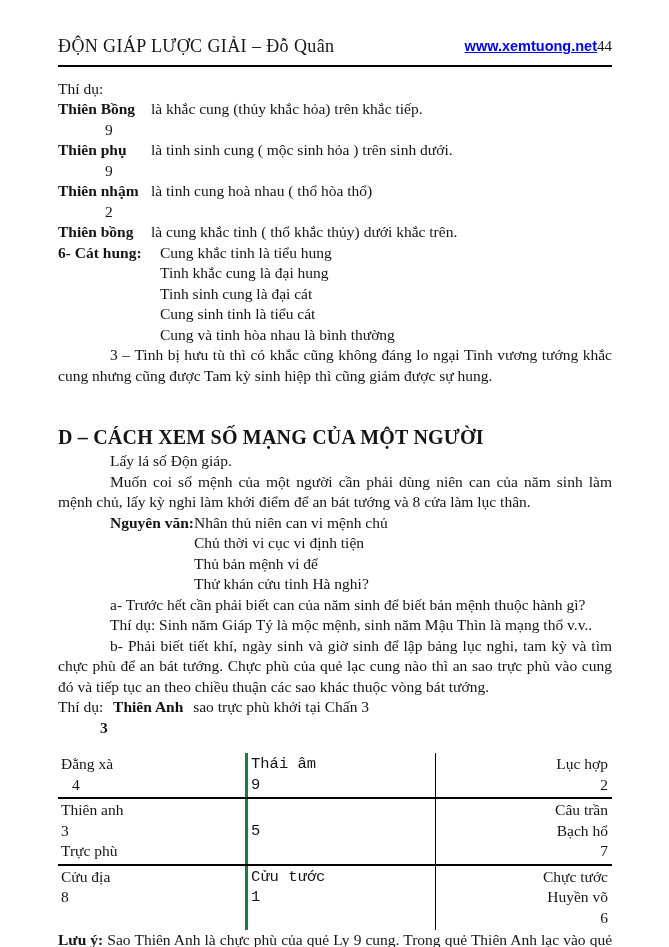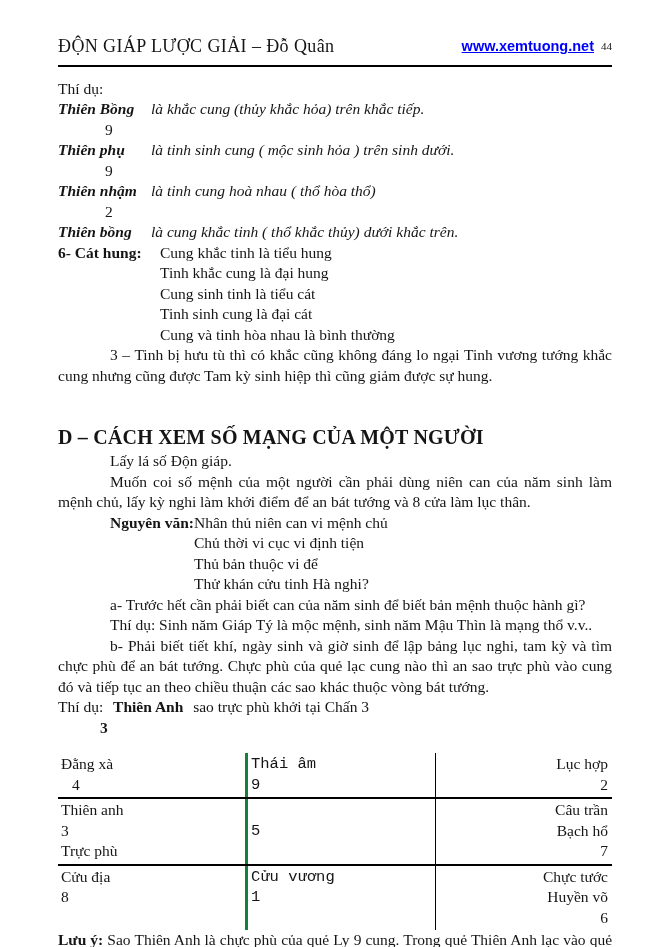--- a/index.html
+++ b/index.html
@@ -11,34 +11,34 @@
     color:#151515;
     overflow:hidden;
   }
   .page { box-sizing:border-box; width:669px; height:947px; padding:36px 57px 0 58px; }
   p { margin:0; }
 
   
   .header { display:flex; justify-content:space-between; align-items:flex-end;
             border-bottom:2px solid #000; padding-bottom:8px; }
   .h-title { font-size:18px; letter-spacing:0.4px; }
-  .h-right { display:flex; align-items:flex-end; gap:7px; }
+  .h-right { display:flex; align-items:flex-end; }
   .h-link { font-family:"Liberation Sans", sans-serif; font-weight:bold; font-size:14.5px;
             color:#0000ff; text-decoration:underline; cursor:pointer; }
-  .h-page { font-size:11px; }
+  .h-page { font-size:15px; }
 
   .content { padding-top:12px; }
 
   .bold { font-weight:bold; }
   .just { text-align:justify; }
   .indent { text-indent:52px; }
   .pad52 { padding-left:52px; }
 
   
-  .ex-line { display:flex;font-style:italic; }
+  .ex-line { display:flex; }
   .ex-term { font-weight:bold; min-width:93px; flex:none; }
   .ex-num { padding-left:47px; }
 
   
   .cat { display:flex; }
   .cat-label { font-weight:bold; min-width:102px; flex:none; }
 
   
   .heading { font-weight:bold; font-size:20px; line-height:22px;
              margin-top:40px; margin-bottom:3px; letter-spacing:0.2px; }
@@ -96,39 +96,39 @@
     <div class="ex-line">
       <span class="ex-term">Thiên bồng</span>
       <span>là cung khắc tinh ( thổ khắc thủy) dưới khắc trên.</span>
     </div>
 
     <div class="cat">
       <span class="cat-label">6- Cát hung:</span>
       <div>
         <div>Cung khắc tinh là tiểu hung</div>
         <div>Tinh khắc cung là đại hung</div>
+        <div>Tinh sinh cung là đại cát</div>
         <div>Cung sinh tinh là tiểu cát</div>
-        <div>Tinh sinh cung là đại cát</div>
         <div>Cung và tinh hòa nhau là bình thường</div>
       </div>
     </div>
 
     <p class="just indent">3 – Tinh bị hưu tù thì có khắc cũng không đáng lo ngại Tinh vương tướng khắc cung nhưng cũng được Tam kỳ sinh hiệp thì cũng giảm được sự hung.</p>
 
     <p class="heading">D – CÁCH XEM SỐ MẠNG CỦA MỘT NGƯỜI</p>
 
     <p class="pad52">Lấy lá số Độn giáp.</p>
     <p class="just indent">Muốn coi số mệnh của một người cần phải dùng niên can của năm sinh làm mệnh chủ, lấy kỳ nghi làm khởi điểm để an bát tướng và 8 cửa làm lục thân.</p>
 
     <div class="nv">
       <span class="nv-label">Nguyên văn:</span>
       <div>
         <div>Nhân thủ niên can vi mệnh chủ</div>
         <div>Chủ thời vi cục vi định tiện</div>
-        <div>Thủ bản thuộc vi để</div>
+        <div>Thủ bản mệnh vi để</div>
         <div>Thử khán cửu tinh Hà nghi?</div>
       </div>
     </div>
 
     <p class="pad52">a- Trước hết cần phải biết can của năm sinh để biết bản mệnh thuộc hành gì?</p>
     <p class="pad52">Thí dụ: Sinh năm Giáp Tý là mộc mệnh, sinh năm Mậu Thìn là mạng thổ v.v..</p>
     <p class="just indent">b- Phải biết tiết khí, ngày sinh và giờ sinh để lập bảng lục nghi, tam kỳ và tìm chực phù để an bát tướng. Chực phù của quẻ lạc cung nào thì an sao trực phù vào cung đó và tiếp tục an theo chiều thuận các sao khác thuộc vòng bát tướng.</p>
 
     <p>
       <span>Thí dụ:</span>
@@ -171,21 +171,21 @@
           <div class="tl">7</div>
         </div>
       </div>
 
       <div class="trow">
         <div class="tc tc1">
           <div class="tl">Cửu địa</div>
           <div class="tl">8</div>
         </div>
         <div class="tc tc2">
-          <div class="tl">Cửu vương</div>
+          <div class="tl">Cửu tước</div>
           <div class="tl">1</div>
         </div>
         <div class="tc tc3">
           <div class="tl">Chực tước</div>
           <div class="tl">Huyền võ</div>
           <div class="tl">6</div>
         </div>
       </div>
 
     </div>

